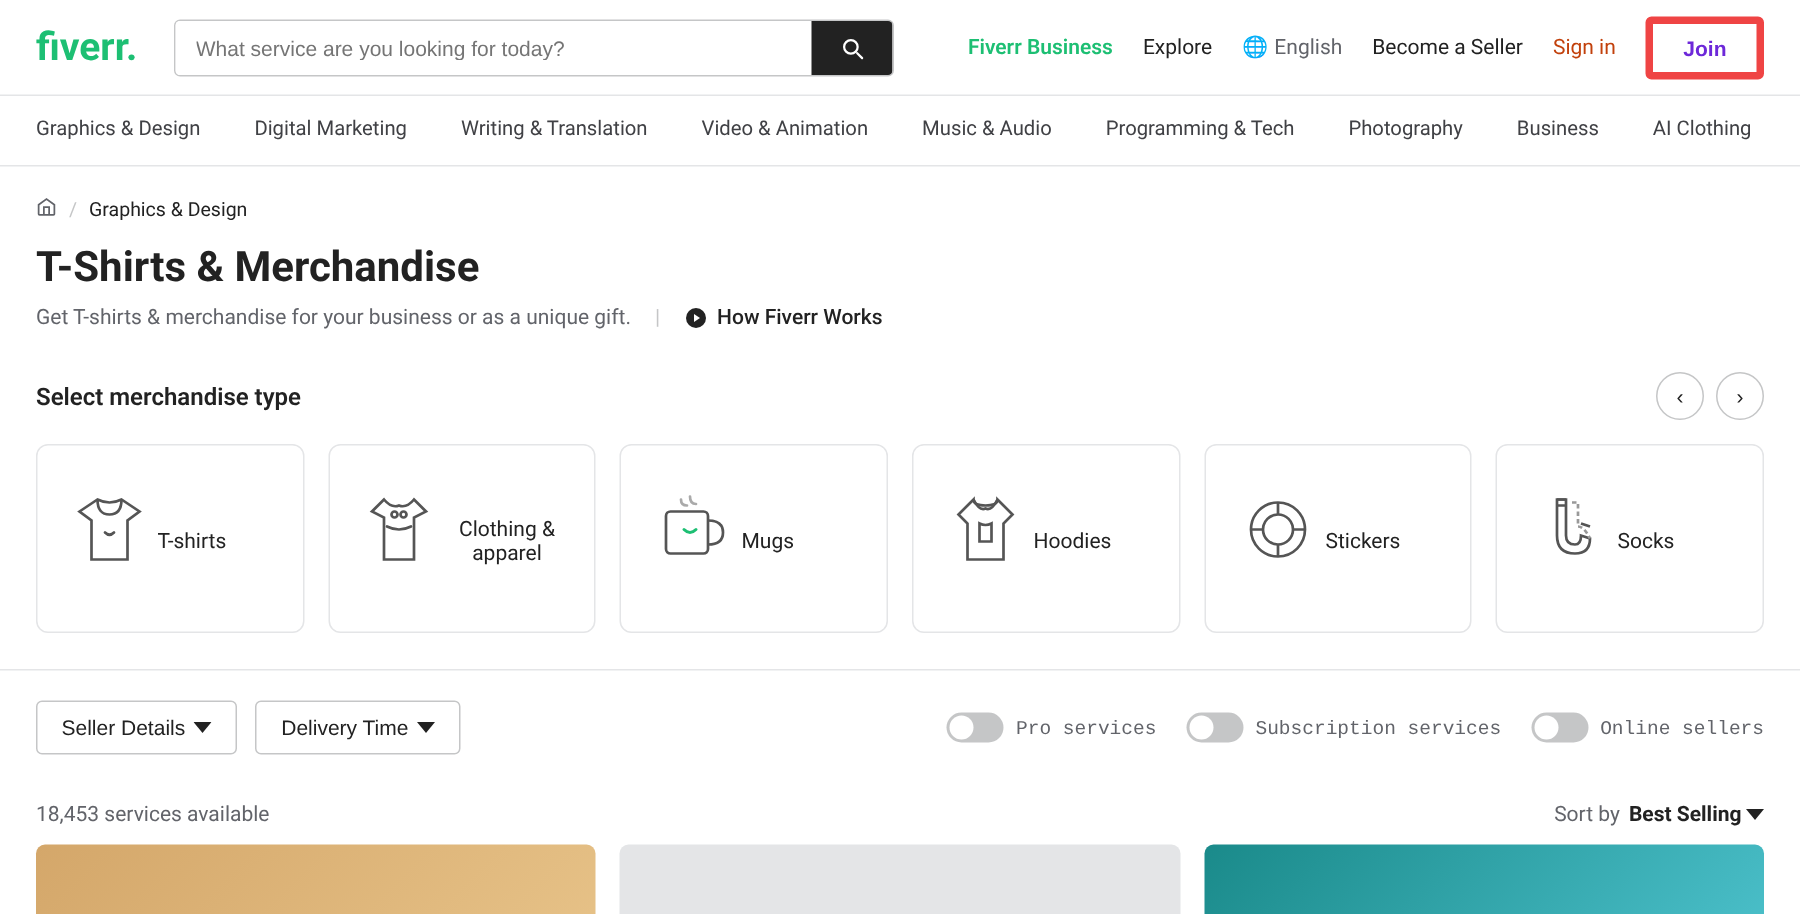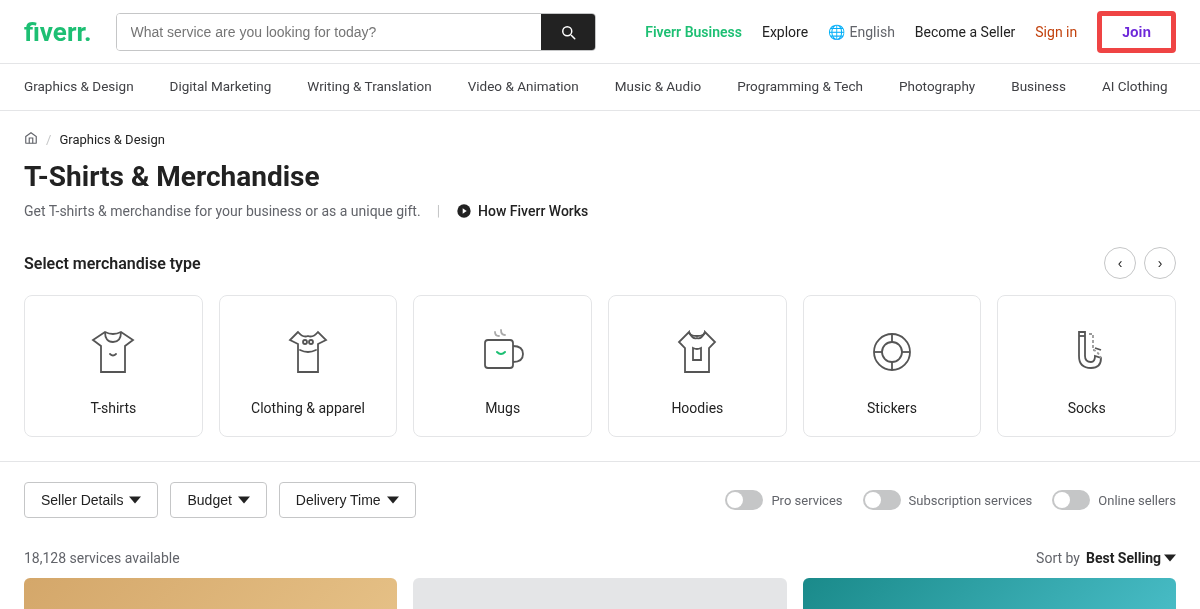--- a/index.html
+++ b/index.html
@@ -40,29 +40,29 @@
 
     
     .merch-section { margin-top: 28px; }
     .merch-header { display: flex; align-items: center; justify-content: space-between; margin-bottom: 16px; }
     .merch-title { font-size: 16px; font-weight: 600; color: #222; }
     .merch-nav { display: flex; gap: 8px; }
     .merch-nav-btn { width: 32px; height: 32px; border: 1px solid #c5c6c7; border-radius: 50%; background: #fff; cursor: pointer; display: flex; align-items: center; justify-content: center; font-size: 14px; color: #222; }
 
     
     .merch-cards { display: grid; grid-template-columns: repeat(6, 1fr); gap: 16px; }
-    .merch-card { border: 1px solid #e4e5e7; border-radius: 8px; padding: 24px 16px 20px; display: flex; flex-direction: column; align-items: center; cursor: pointer; transition: border-color 0.2s; }
+    .merch-card { border: 1px solid #e4e5e7; border-radius: 8px; padding: 24px 16px 20px; display: flex; flex-direction: row; align-items: center; cursor: pointer; transition: border-color 0.2s; }
     .merch-card-icon { width: 64px; height: 64px; margin-bottom: 16px; display: flex; align-items: center; justify-content: center; }
     .merch-card-label { font-size: 14px; color: #222; text-align: center; font-weight: 400; }
 
     
     .filters { display: flex; align-items: center; gap: 12px; padding: 20px 24px; border-top: 1px solid #e4e5e7; margin-top: 24px; flex-wrap: wrap; }
     .filter-btn { display: flex; align-items: center; gap: 6px; padding: 9px 16px; border: 1px solid #c5c6c7; border-radius: 4px; background: #fff; font-size: 14px; color: #222; cursor: pointer; white-space: nowrap; }
     .filter-btn svg { width: 12px; height: 12px; }
-    .toggles { display: flex; align-items: flex-start; gap: 20px; margin-left: auto; }
+    .toggles { display: flex; align-items: flex-start; gap: 20px; margin-left: auto; font-family: Liberation Mono, monospace; }
     .toggle-group { display: flex; align-items: center; gap: 8px; font-size: 13px; color: #62646a; }
     .toggle { width: 38px; height: 20px; border-radius: 10px; background: #c5c6c7; position: relative; cursor: pointer; flex-shrink: 0; }
     .toggle::after { content: ''; position: absolute; width: 16px; height: 16px; background: #fff; border-radius: 50%; top: 2px; left: 2px; transition: left 0.2s; }
 
     
     .services-bar { display: flex; align-items: center; justify-content: space-between; padding: 12px 24px; }
     .services-count { font-size: 14px; color: #62646a; }
     .sort-bar { display: flex; align-items: center; gap: 6px; font-size: 14px; color: #62646a; }
     .sort-label { font-weight: 400; }
     .sort-value { font-weight: 700; color: #222; cursor: pointer; display: flex; align-items: center; gap: 3px; }
@@ -228,26 +228,20 @@
 </div>
 
 <div class="filters">
   <button class="filter-btn">
     <span>Seller Details</span>
     <svg viewBox="0 0 10 6" fill="#222">
         <path d="M0 0l5 6 5-6z"></path>
       </svg>
   </button>
   <button class="filter-btn">
-    <span>Budget</span>
-    <svg viewBox="0 0 10 6" fill="#222">
-        <path d="M0 0l5 6 5-6z"></path>
-      </svg>
-  </button>
-  <button class="filter-btn">
     <span>Delivery Time</span>
     <svg viewBox="0 0 10 6" fill="#222">
         <path d="M0 0l5 6 5-6z"></path>
       </svg>
   </button>
 
   <div class="toggles">
     <div class="toggle-group">
       <div class="toggle"></div>
       <span>Pro services</span>
@@ -257,21 +251,21 @@
       <span>Subscription services</span>
     </div>
     <div class="toggle-group">
       <div class="toggle"></div>
       <span>Online sellers</span>
     </div>
   </div>
 </div>
 
 <div class="services-bar">
-  <span class="services-count">18,128 services available</span>
+  <span class="services-count">18,453 services available</span>
   <div class="sort-bar">
     <span class="sort-label">Sort by</span>
     <span class="sort-value">
       <span>Best Selling</span>
       <svg width="12" height="8" viewBox="0 0 10 6" fill="#222">
           <path d="M0 0l5 6 5-6z"></path>
         </svg>
     </span>
   </div>
 </div>

